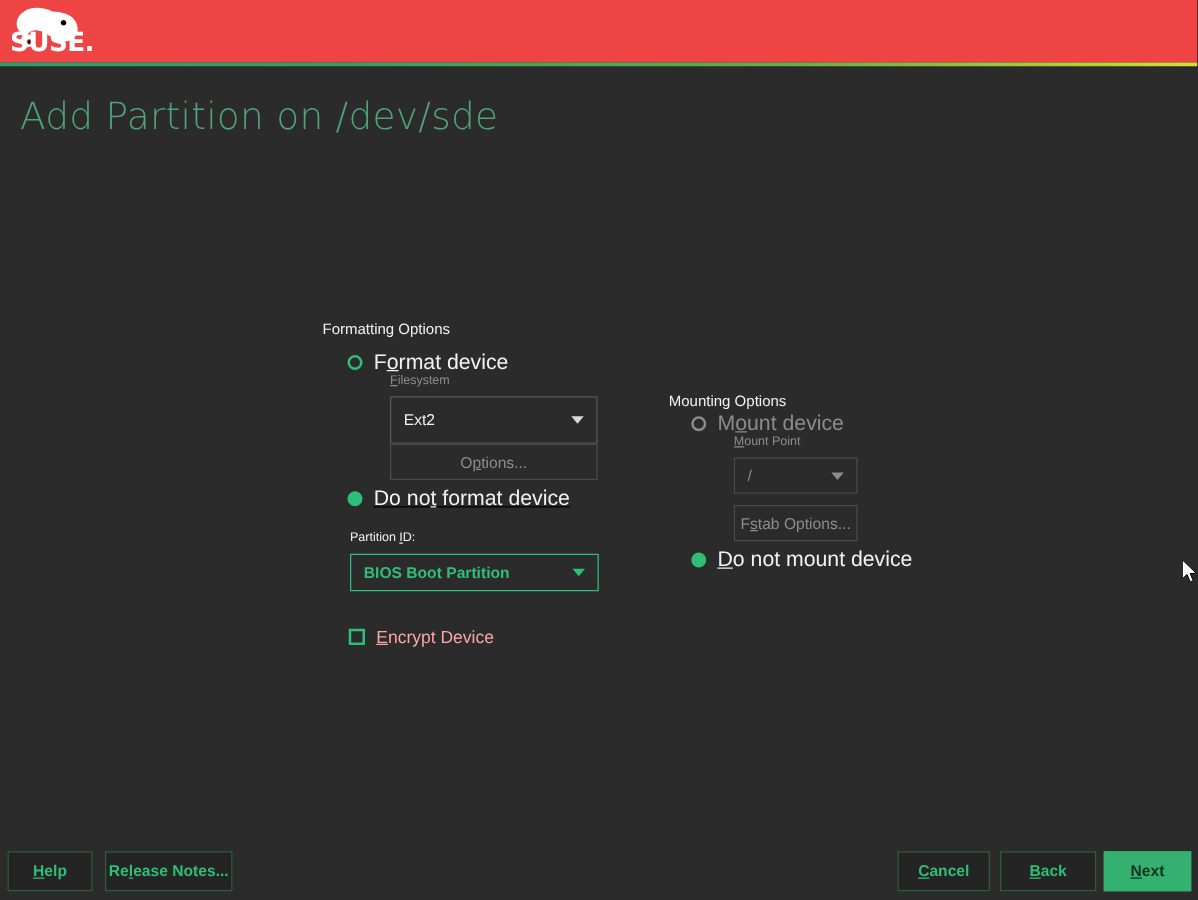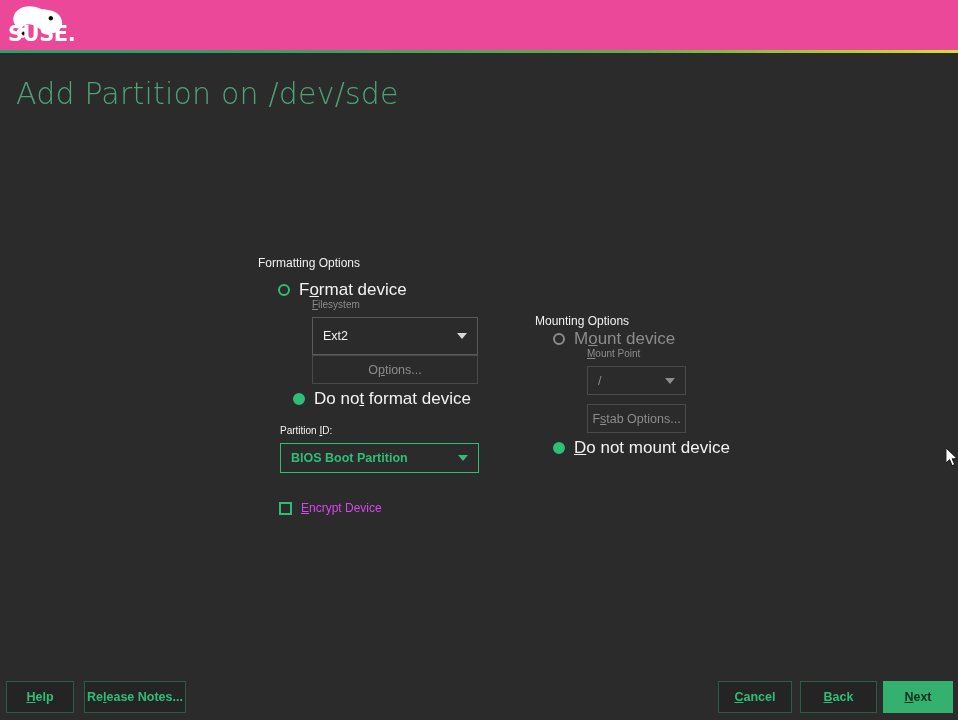--- a/index.html
+++ b/index.html
@@ -14,21 +14,21 @@
   #app {
     position: relative;
     width: 958px; height: 720px;
     background: #2b2b2b;
   }
 
   
   .header-bar {
     position: absolute; left: 0; top: 0;
     width: 958px; height: 50px;
-    background: #ec4899;
+    background: #ef4444;
   }
   .suse-logo {
     position: absolute; left: 10px; top: 3px;
     width: 68px; height: 44px;
   }
   .logo-text {
     position: absolute; left: 8px; top: 22px;
     font-size: 21px; font-weight: bold;
     color: #ffffff;
     letter-spacing: -0.5px;
@@ -139,21 +139,21 @@
     position: absolute;
     display: flex; align-items: center; gap: 9px;
     white-space: nowrap;
   }
   .checkbox-box {
     width: 13px; height: 13px;
     border: 2px solid #2fbe77;
     background: transparent;
     flex: none;
   }
-  .checkbox-label { font-size: 12px; color: #d946ef; }
+  .checkbox-label { font-size: 14px; color: #fca5a5; }
 
   u.mn { text-decoration: underline; text-underline-offset: 1px; }
 
   
   .footer-btn {
     position: absolute;
     display: flex; align-items: center; justify-content: center;
     height: 32px;
     border: 1px solid #2a5d44;
     background: #242424;
@@ -209,21 +209,21 @@
       <span class="combo-value">Ext2</span>
       <span class="arrow"></span>
     </div>
 
     <div class="btn-plain" style="left:312px; top:355px; width:166px; height:29px;">
         <span>O</span>
         <u class="mn">p</u>
         <span>tions...</span>
       </div>
 
-    <div class="radio-row" style="left:293px; top:389px;">
+    <div class="radio-row" style="left:278px; top:389px;text-decoration:underline;">
       <span class="radio-dot checked"></span>
       <span class="radio-label"><span>Do no</span><u class="mn">t</u><span> format device</span></span>
     </div>
 
     <div class="field-label" style="left:280px; top:425px;"><span>Partition </span><u class="mn">I</u><span>D:</span></div>
 
     <div class="combo focused" style="left:280px; top:443px; width:199px; height:30px;">
       <span class="combo-value">BIOS Boot Partition</span>
       <span class="arrow"></span>
     </div>

